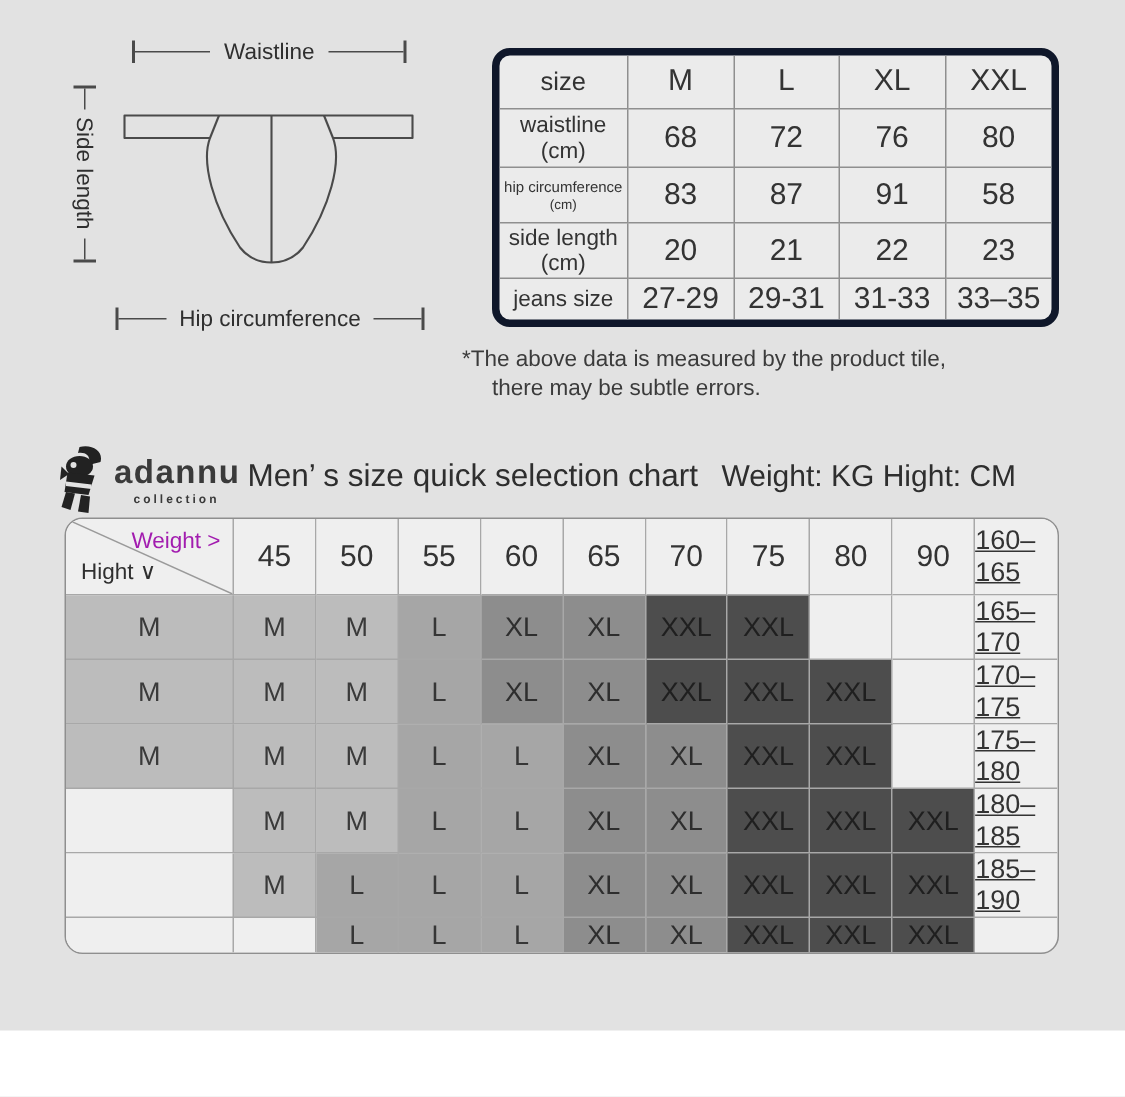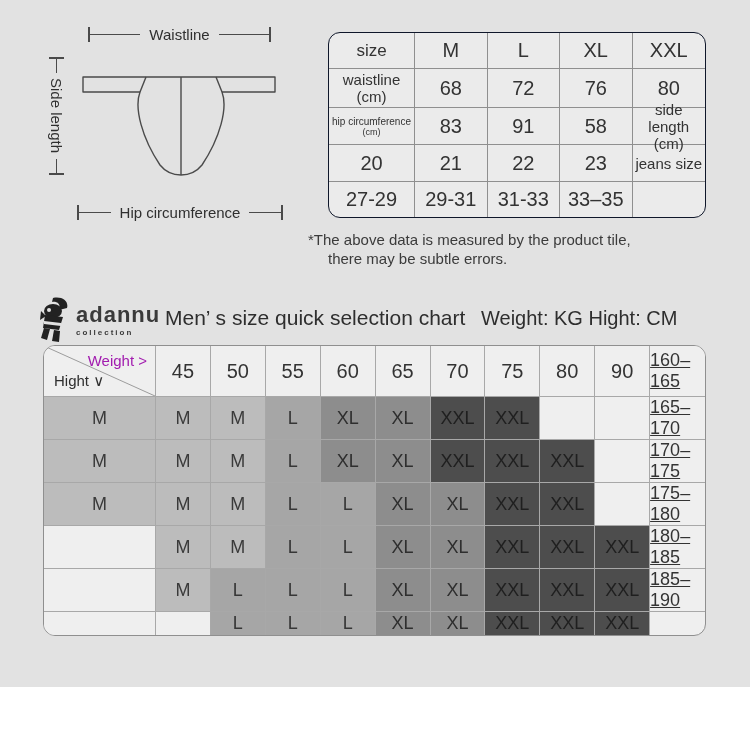--- a/index.html
+++ b/index.html
@@ -22,42 +22,42 @@
   .vlabel{writing-mode:vertical-rl;margin:5px 0;font-size:15px;color:#2f2f2f;white-space:nowrap;}
   .garment{position:absolute;left:80px;top:70px;}
   .garment path{stroke:#4a4a4a;stroke-width:1.4;fill:none;stroke-linejoin:round;}
 
   
   .size-table{position:absolute;left:328px;top:32px;width:378px;height:186px;}
   .st-grid{
     display:grid;grid-template-columns:86px 1fr 1fr 1fr 1fr;
     grid-template-rows:36px 39px 37px 37px 1fr;
     width:100%;height:100%;box-sizing:border-box;
-    background:#ebebeb;border:1px solid #0f172a;border-radius:12px;overflow:hidden;
+    background:#ebebeb;border:5px solid #0f172a;border-radius:12px;overflow:hidden;
   }
   .st-cell{display:flex;flex-direction:column;align-items:center;justify-content:center;
     border-right:1px solid #8f8f8f;border-bottom:1px solid #8f8f8f;color:#333;text-align:center;}
   .st-grid > .st-cell:nth-child(5n){border-right:none;}
   .st-grid > .st-cell:nth-child(n+21){border-bottom:none;}
   .st-corner{font-size:17px;}
   .st-colhead{font-size:20px;}
   .st-value{font-size:20px;}
   .st-rowlabel{font-size:15px;line-height:17px;}
   .st-rowlabel.small .st-lab-main{font-size:10px;line-height:11px;}
   .st-rowlabel.small .st-lab-unit{font-size:9px;line-height:10px;}
 
   
   .note{position:absolute;left:308px;top:230px;font-size:15px;line-height:19px;color:#3b3b3b;}
   .note .line2{margin-left:20px;}
 
   
   .brand-icon{position:absolute;left:38px;top:297px;}
   .brand-name{position:absolute;left:76px;top:302px;font-size:22px;font-weight:bold;
     letter-spacing:1px;color:#3a3a3a;}
-  .brand-sub{position:absolute;left:76px;top:328px;font-size:8px;font-weight:bold;
+  .brand-sub{position:absolute;left:89px;top:328px;font-size:8px;font-weight:bold;
     letter-spacing:2px;color:#3a3a3a;text-align:center;}
   .sel-title{position:absolute;left:165px;top:306px;font-size:21px;color:#2e2e2e;white-space:nowrap;}
   .sel-units{position:absolute;left:481px;top:307px;font-size:20px;color:#2e2e2e;white-space:nowrap;}
 
   
   .matrix{position:absolute;left:43px;top:345px;width:663px;height:291px;}
   .mx-grid{
     display:grid;grid-template-columns:112px repeat(10,1fr);
     grid-template-rows:51px repeat(6,1fr);
     width:100%;height:100%;box-sizing:border-box;
@@ -126,20 +126,21 @@
         </div>
         <div class="st-cell st-value">68</div>
         <div class="st-cell st-value">72</div>
         <div class="st-cell st-value">76</div>
         <div class="st-cell st-value">80</div>
         <div class="st-cell st-rowlabel small">
           <span class="st-lab-main">hip circumference</span>
           <span class="st-lab-unit">(cm)</span>
         </div>
         <div class="st-cell st-value">83</div>
+        <div class="st-cell st-value">87</div>
         <div class="st-cell st-value">91</div>
         <div class="st-cell st-value">58</div>
         <div class="st-cell st-rowlabel">
           <span class="st-lab-main">side length</span>
           <span class="st-lab-unit">(cm)</span>
         </div>
         <div class="st-cell st-value">20</div>
         <div class="st-cell st-value">21</div>
         <div class="st-cell st-value">22</div>
         <div class="st-cell st-value">23</div>

